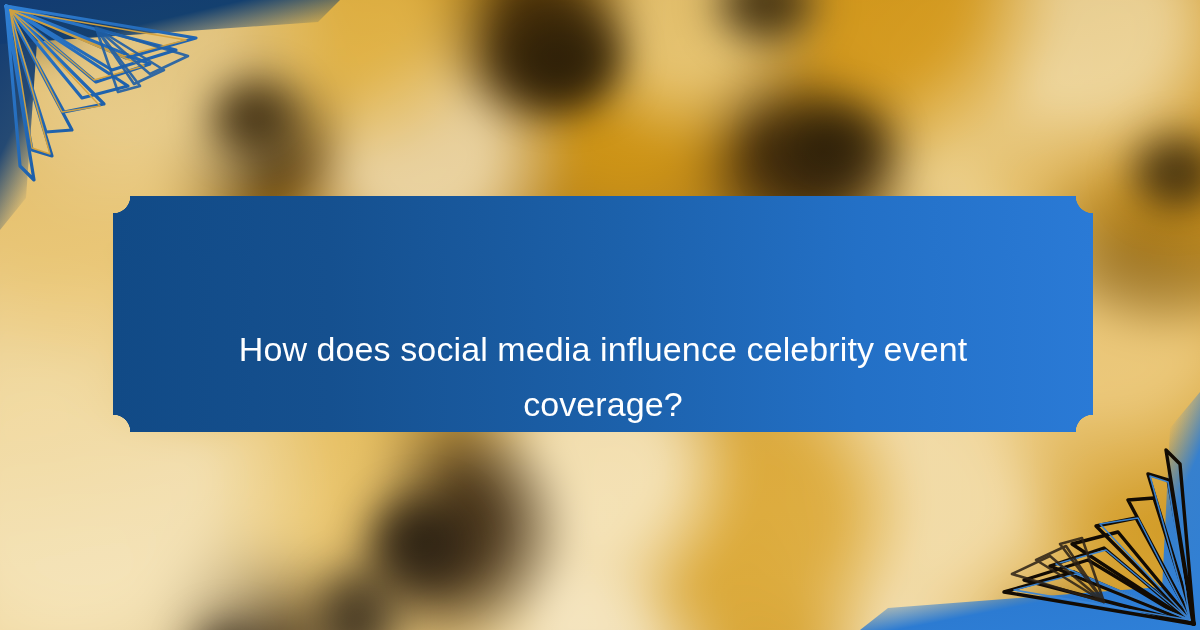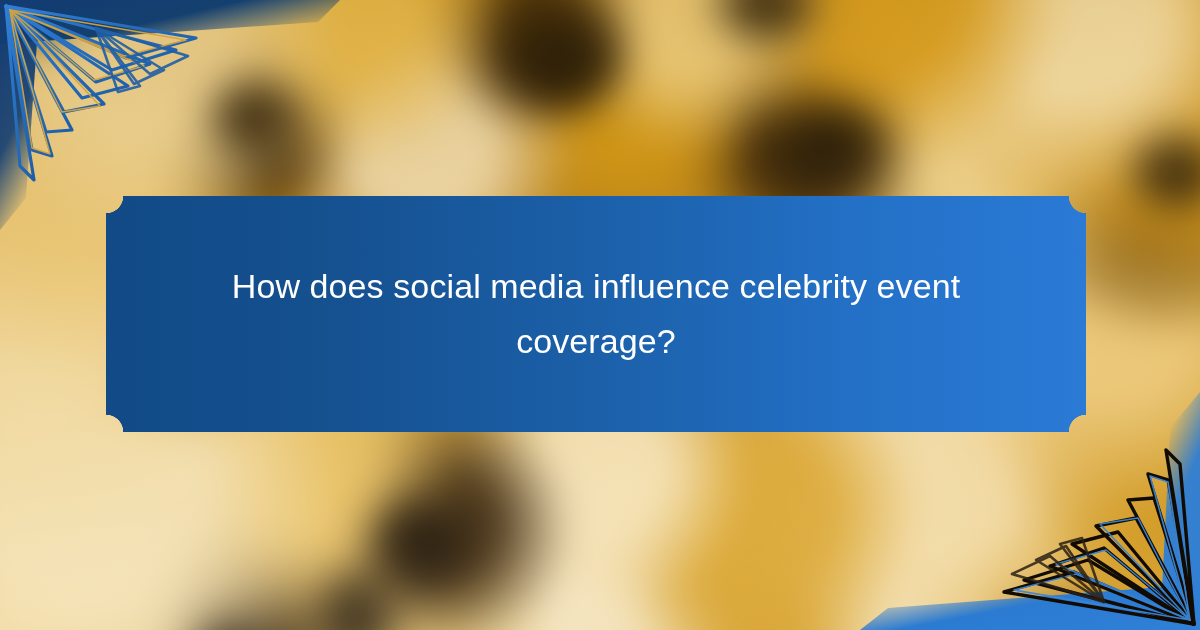--- a/index.html
+++ b/index.html
@@ -102,28 +102,28 @@
   .corner {
     position: absolute;
     pointer-events: none;
   }
   .corner-tl { left: 0; top: 0; width: 340px; height: 260px; }
   .corner-br { right: 0; bottom: 0; width: 340px; height: 260px; }
 
   
   #banner {
     position: absolute;
-    left: 106px;
+    left: 113px;
     top: 196px;
     width: 980px;
     height: 236px;
     background: linear-gradient(90deg, #114a86 0%, #15508f 22%, #1c61ab 52%, #2370c6 76%, #2a7ad6 100%);
     box-shadow: 0 5px 16px rgba(0,0,0,0.32);
     display: flex;
-    align-items: center;
+    align-items: flex-end;
     justify-content: center;
     
     -webkit-mask-image:
       radial-gradient(circle 17px at 0 0,        rgba(0,0,0,0) 0 17px, #000 17.5px),
       radial-gradient(circle 17px at 100% 0,     rgba(0,0,0,0) 0 17px, #000 17.5px),
       radial-gradient(circle 17px at 0 100%,     rgba(0,0,0,0) 0 17px, #000 17.5px),
       radial-gradient(circle 17px at 100% 100%,  rgba(0,0,0,0) 0 17px, #000 17.5px);
     -webkit-mask-composite: source-in;
     mask-image:
       radial-gradient(circle 17px at 0 0,        rgba(0,0,0,0) 0 17px, #000 17.5px),

